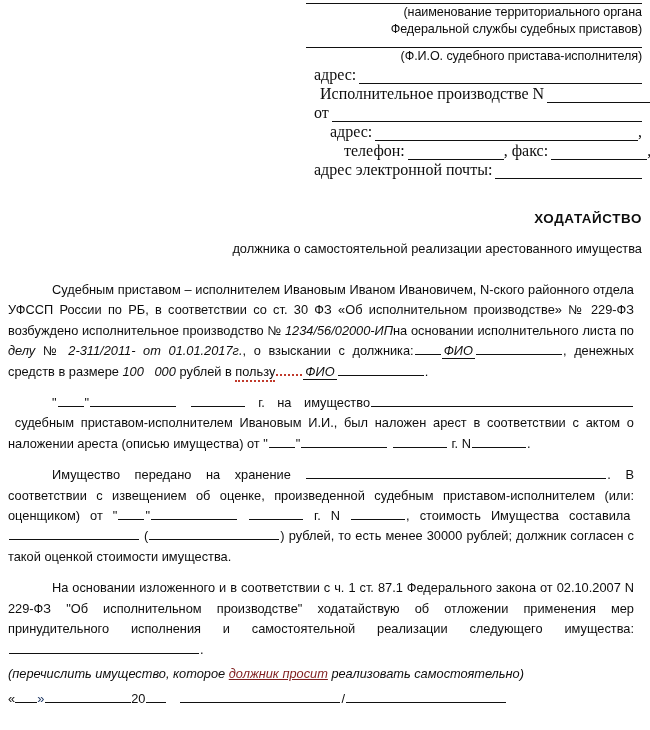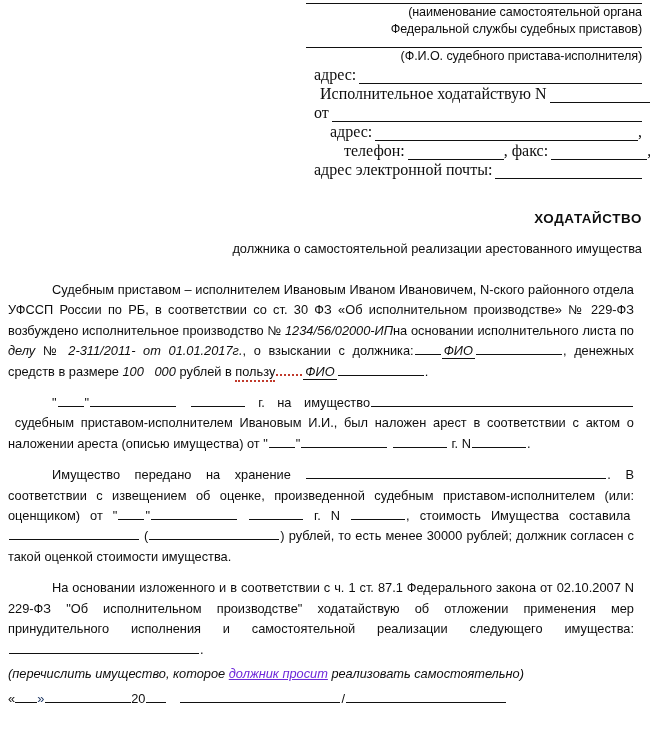--- a/index.html
+++ b/index.html
@@ -124,21 +124,21 @@
   .b-xl { width: 190px; }
   .b-xxl { width: 262px; }
   .b-fill { width: 300px; }
 
   .spell-err {
     border-bottom: 2px dotted #c0392b;
     padding-bottom: 1px;
   }
 
   .hyperlink {
-    color: #6d28d9;
+    color: #7f1d1d;
     font-style: italic;
     text-decoration: underline;
   }
 
   .note-line {
     font-size: 12.8px;
     font-style: italic;
     line-height: 20px;
     margin-top: 4px;
   }
@@ -191,35 +191,35 @@
   .footer-row .bracket-blue { color: #1f3864; }
 </style>
 </head>
 <body>
 
 <div class="page">
 
   <div class="header-block">
 
     <div class="rule"></div>
-    <div class="caption">(наименование самостоятельной органа</div>
+    <div class="caption">(наименование территориального органа</div>
     <div class="caption">Федеральной службы судебных приставов)</div>
 
     <div class="hdr-gap"></div>
 
     <div class="rule"></div>
     <div class="caption">(Ф.И.О. судебного пристава-исполнителя)</div>
 
     <div class="field-row indent-4">
       <span class="lbl">адрес:</span>
       <span class="fill"></span>
     </div>
 
     <div class="field-row indent-1">
-      <span class="lbl">Исполнительное ходатайствую N</span>
+      <span class="lbl">Исполнительное производстве N</span>
       <span class="fill w-md"></span>
     </div>
 
     <div class="field-row indent-4">
       <span class="lbl">от</span>
       <span class="fill"></span>
     </div>
 
 
     <div class="field-row indent-2">

